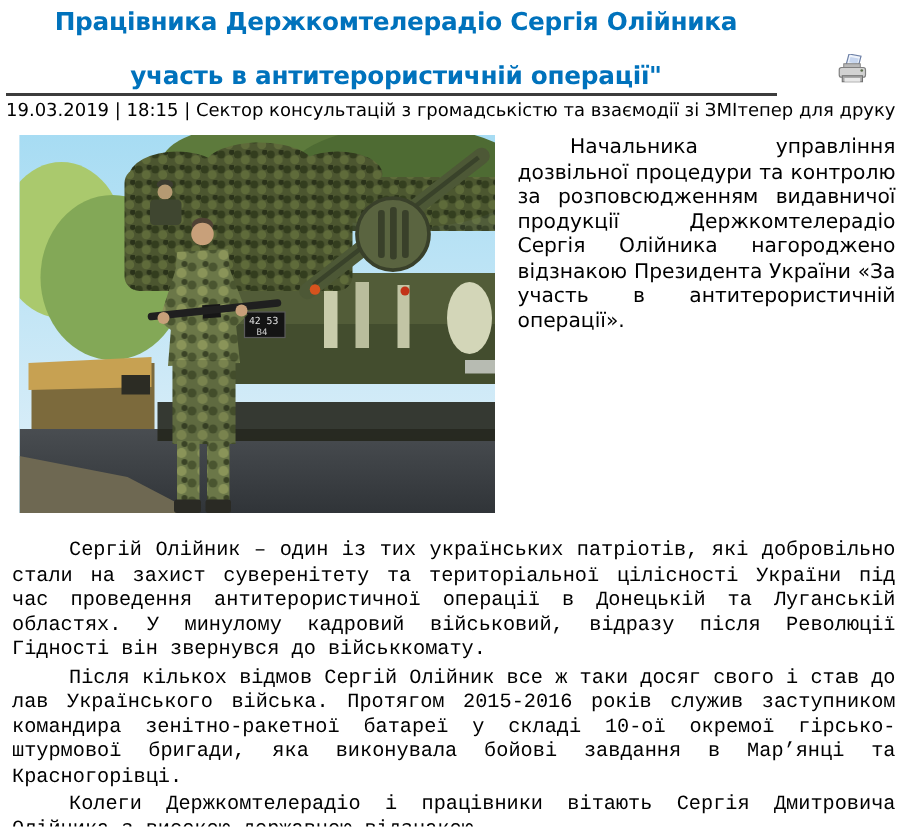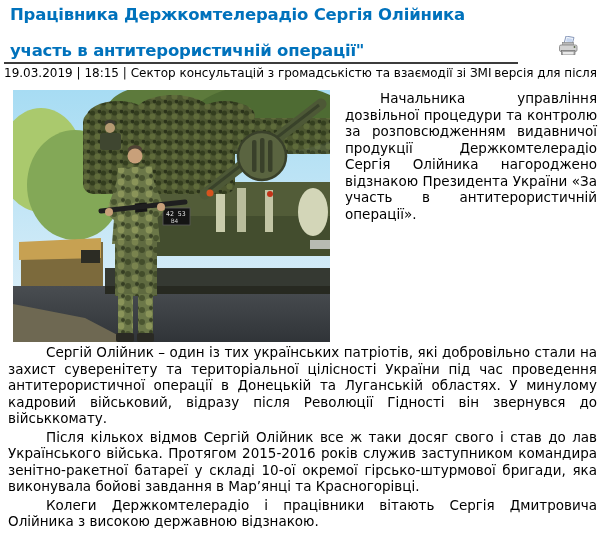--- a/index.html
+++ b/index.html
@@ -2,44 +2,44 @@
 <html><head>
 <meta charset="utf-8">
 <style>
   * { margin:0; padding:0; box-sizing:border-box; }
   html,body { background:#ffffff; }
   body {
     width:604px; height:551px; overflow:hidden; position:relative;
     font-family:"DejaVu Sans","Liberation Sans",sans-serif; color:#000;
   }
   
-  .header { display:flex; padding:6px 7px 0 4px; }
+  .header { display:flex; padding:6px 7px 0 4px;text-align:center; }
   .header-left { width:514px; border-bottom:2px solid #3c3c3c; padding-bottom:2px; }
   .title {
     font-size:16.5px; line-height:18px; font-weight:bold; color:#0072bc;
     margin-left:6px; letter-spacing:-0.2px;
   }
   .header-right { flex:1; position:relative; }
   .printer { position:absolute; right:17px; top:30px; cursor:pointer; }
   .meta-row { display:flex; padding:2px 7px 0 4px; font-size:12px; line-height:15px; }
   .meta { flex:1; white-space:nowrap; overflow:hidden; }
   .print-link { white-space:nowrap; cursor:pointer; }
   
   .content {
     margin-top:9px; padding:0 7px 0 8px;
     font-size:13.5px; line-height:16.5px; text-align:justify;
   }
   .photo {
-    float:left; width:317px; height:252px; margin:0 15px 0 5px;
+    float:left; width:317px; height:252px; margin:0 15px 16px 5px;
     background:#9fd7f0; overflow:hidden;
   }
   .photo svg { display:block; }
   p { margin:0; }
   .lead { text-indent:35px; margin-top:8px; }
-  .body-p { clear:left; text-indent:38px; padding-top:2px; }
+  .body-p { clear:left; text-indent:38px; padding-top:2px;font-family:Liberation Mono, monospace; }
 </style>
 </head>
 <body>
 
 <div class="header">
   <div class="header-left">
     <div class="title">
       <span>Працівника Держкомтелерадіо Сергія Олійника</span><br>
       <br>
       <span>участь в антитерористичній операції"</span>
@@ -55,21 +55,21 @@
         <rect x="4.5" y="14.5" width="13.5" height="4" fill="#a9a9a9" stroke="#707070" stroke-width="0.7"></rect>
         <rect x="6" y="16" width="10.5" height="2.5" fill="#e8e8e8"></rect>
         <circle cx="17.5" cy="11" r="0.9" fill="#5a6b4a"></circle>
       </svg>
     </span>
   </div>
 </div>
 
 <div class="meta-row">
   <div class="meta">19.03.2019 | 18:15 | Сектор консультацій з громадськістю та взаємодії зі ЗМІ</div>
-  <div class="print-link">версія для після</div>
+  <div class="print-link">тепер для друку</div>
 </div>
 
 <div class="content">
   <div class="photo">
     <svg width="317" height="252" viewBox="0 0 317 252" preserveAspectRatio="none">
       <defs>
         <linearGradient id="sky" x1="0" y1="0" x2="0" y2="1">
           <stop offset="0" stop-color="#a7dcf3"></stop>
             <stop offset="1" stop-color="#d8edf8"></stop>
         </linearGradient>

